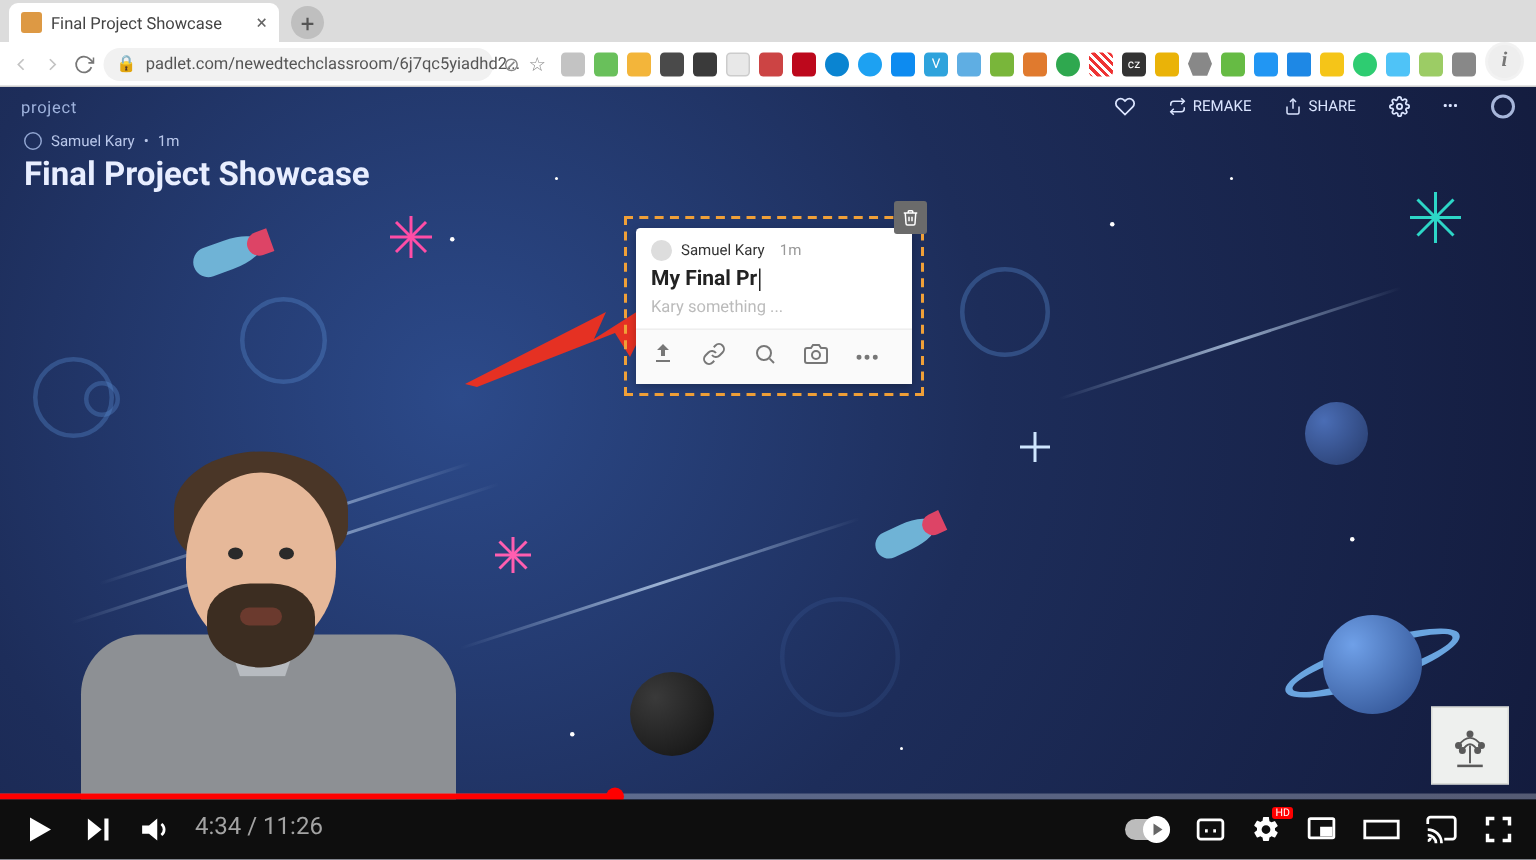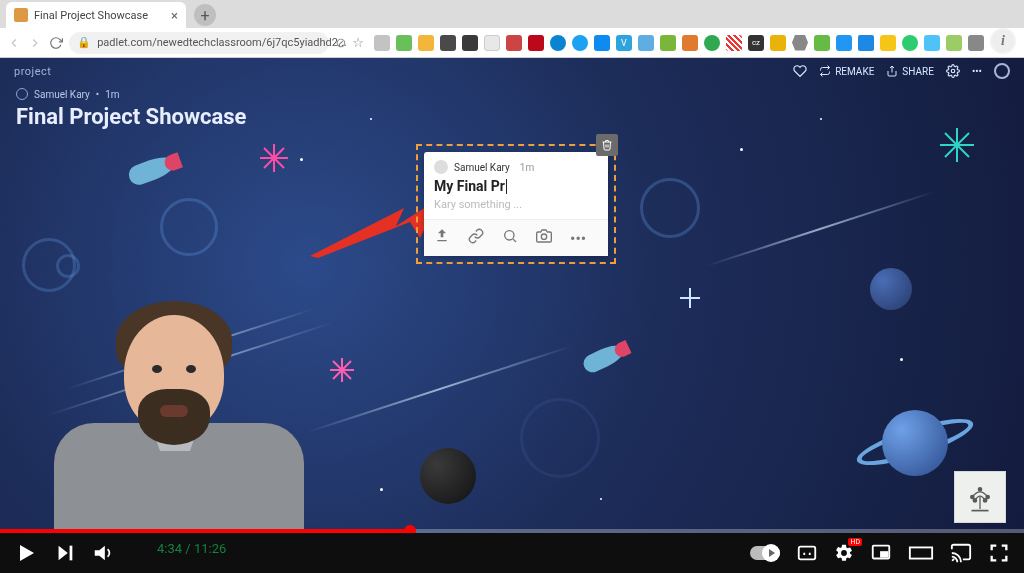--- a/index.html
+++ b/index.html
@@ -20,21 +20,21 @@
   .more-dots { margin-left:auto; font-size:16px; color:#666; padding:0 6px; cursor:pointer;}
   
   .content { position:relative; width:1024px; height:515px; overflow:hidden; }
   .padlet-bg { position:absolute; inset:0; background: radial-gradient(circle at 30% 40%, #2c4a8a 0%, #1d2d5a 45%, #131b3d 100%); }
   .swirl { position:absolute; border:3px solid rgba(90,140,210,0.35); border-radius:50%; }
   .star { position:absolute; background:#fff; border-radius:50%; }
   .streak { position:absolute; height:2px; background:linear-gradient(90deg, rgba(255,255,255,0) 0%, #cfe6ff 50%, rgba(255,255,255,0) 100%); opacity:0.7; transform:rotate(-18deg); }
   
   .pad-topbar { position:absolute; top:0; left:0; right:0; height:26px; display:flex; align-items:center; padding:0 14px; color:#cbd5ee; font-size:11px; }
   .pad-topbar .brand { color:#9fb3dd; letter-spacing:0.5px; }
-  .pad-actions { margin-left:auto; display:flex; gap:12px; align-items:center; }
+  .pad-actions { margin-left:auto; display:flex; gap:22px; align-items:center; }
   .pad-actions .act { display:flex; align-items:center; gap:4px; cursor:pointer; font-size:10px; color:#dbe5ff; }
   
   .pad-header { position:absolute; top:30px; left:16px; color:#e8eeff; }
   .ph-meta { font-size:10px; color:#b9c7ea; display:flex; align-items:center; gap:6px; margin-bottom:4px;}
   .ph-title { font-size:22px; font-weight:700; }
   .ph-sub { font-size:11px; color:#c0cbea; margin-top:2px; }
   
   .post-wrap { position:absolute; left:416px; top:86px; width:200px; border:2px dashed #f0a038; padding:6px; }
   .post-card { background:#fff; border-radius:3px; width:100%; box-shadow:0 2px 6px rgba(0,0,0,0.25); }
   .post-head { display:flex; align-items:center; gap:6px; padding:8px 10px 4px 10px; font-size:10px; color:#333;}
@@ -63,21 +63,21 @@
   .logo-card { position:absolute; right:18px; bottom:50px; width:52px; height:52px; background:#eef0ee; border:1px solid #d8dad6; display:flex; align-items:center; justify-content:center; }
   .logo-card svg { opacity:0.9; }
   
   .yt-progress { position:absolute; left:0; right:0; bottom:40px; height:4px; background:rgba(255,255,255,0.28); }
   .yt-progress .played { position:absolute; left:0; top:0; bottom:0; width:40%; background:#ff0000; }
   .yt-progress .handle { position:absolute; left:40%; top:-4px; width:12px; height:12px; border-radius:50%; background:#ff0000; margin-left:-6px;}
   .yt-controls { position:absolute; left:0; right:0; bottom:0; height:40px; background:#0e0e0e; display:flex; align-items:center; padding:0 14px; color:#fff; }
   .yt-left, .yt-right { display:flex; gap:16px; }
   .yt-right { margin-left:auto; }
   .yt-btn { cursor:pointer; display:flex; align-items:center; justify-content:center; position:relative; }
-  .yt-time { font-size:13px; color:#15803d;margin-left:27px; }
+  .yt-time { font-size:16px; color:#a3a3a3; }
   .hd-badge { position:absolute; top:-4px; right:-8px; background:#f00; color:#fff; font-size:7px; padding:0 2px; border-radius:2px; }
   .autoplay { width:30px; height:14px; border-radius:7px; background:#bcbcbc; position:relative; }
   .autoplay .knob { position:absolute; right:0; top:-2px; width:18px; height:18px; border-radius:50%; background:#fff; display:flex; align-items:center; justify-content:center; }
   .autoplay .knob::after { content:""; position:absolute; width:0; height:0; border-left:6px solid #666; border-top:4px solid transparent; border-bottom:4px solid transparent; left:7px; }
   .info-badge { position:absolute; right:10px; top:30px; width:22px; height:22px; border-radius:50%; background:#eee; color:#777; display:flex; align-items:center; justify-content:center; font-family:Georgia,serif; font-style:italic; font-size:14px; font-weight:700; box-shadow:0 0 0 2px rgba(0,0,0,0.05);}
   
   .rocket { position:absolute; width:48px; height:20px; background:#6fb3d6; border-radius:10px 50% 50% 10px; transform:rotate(-20deg); }
   .rocket::before{content:"";position:absolute;right:-6px;top:2px;width:16px;height:16px;background:#d46; border-radius:50% 0 0 50%;}
   .planet1 { position:absolute; width:42px; height:42px; border-radius:50%; background:radial-gradient(circle at 30% 30%, #4a6db5, #263a6a); }
   .ringplanet { position:absolute; width:110px; height:110px; }

